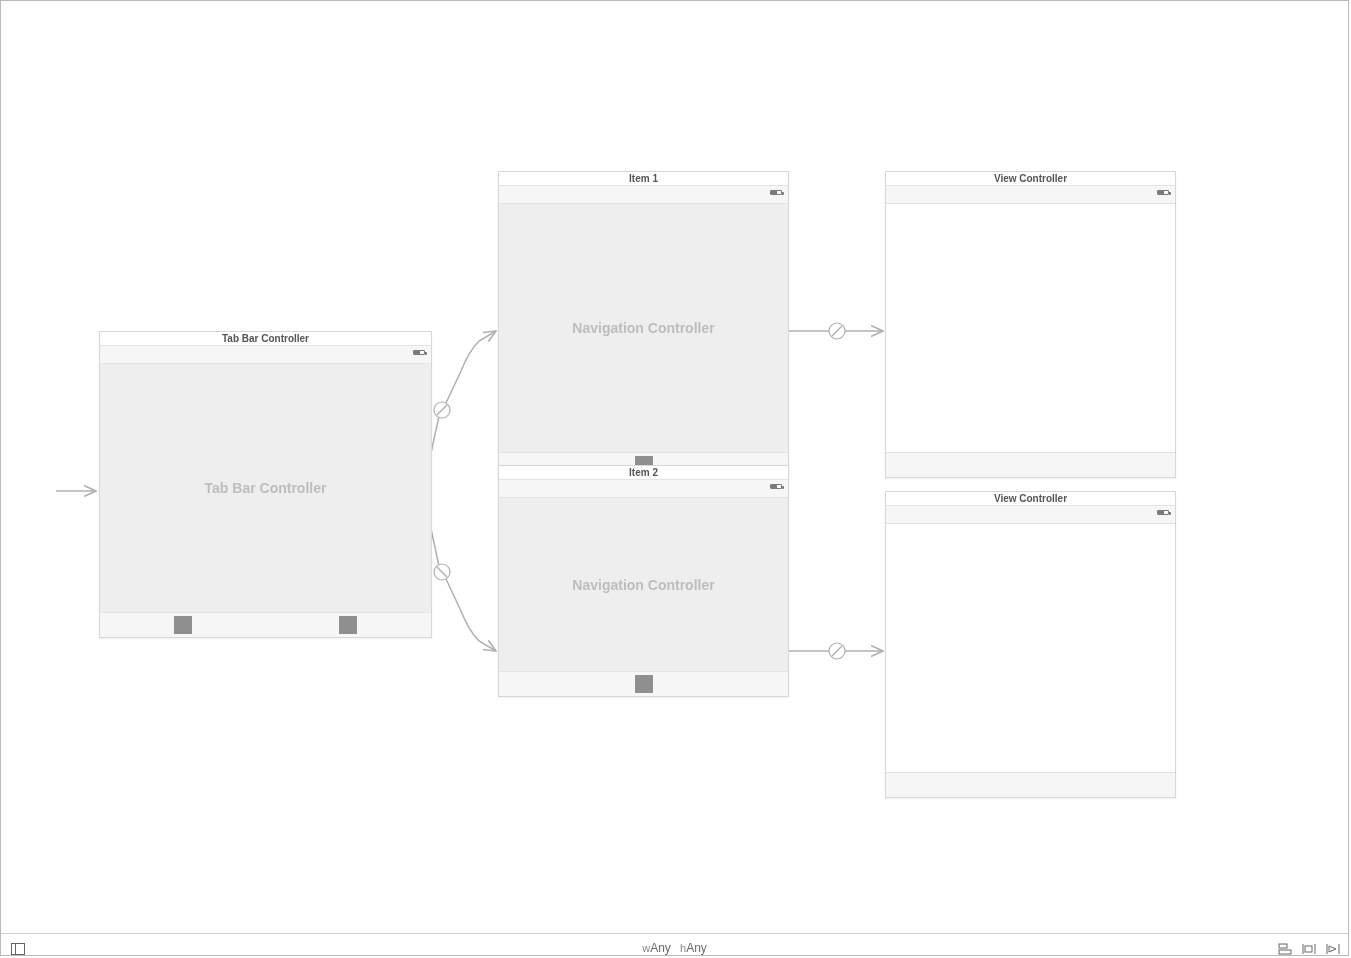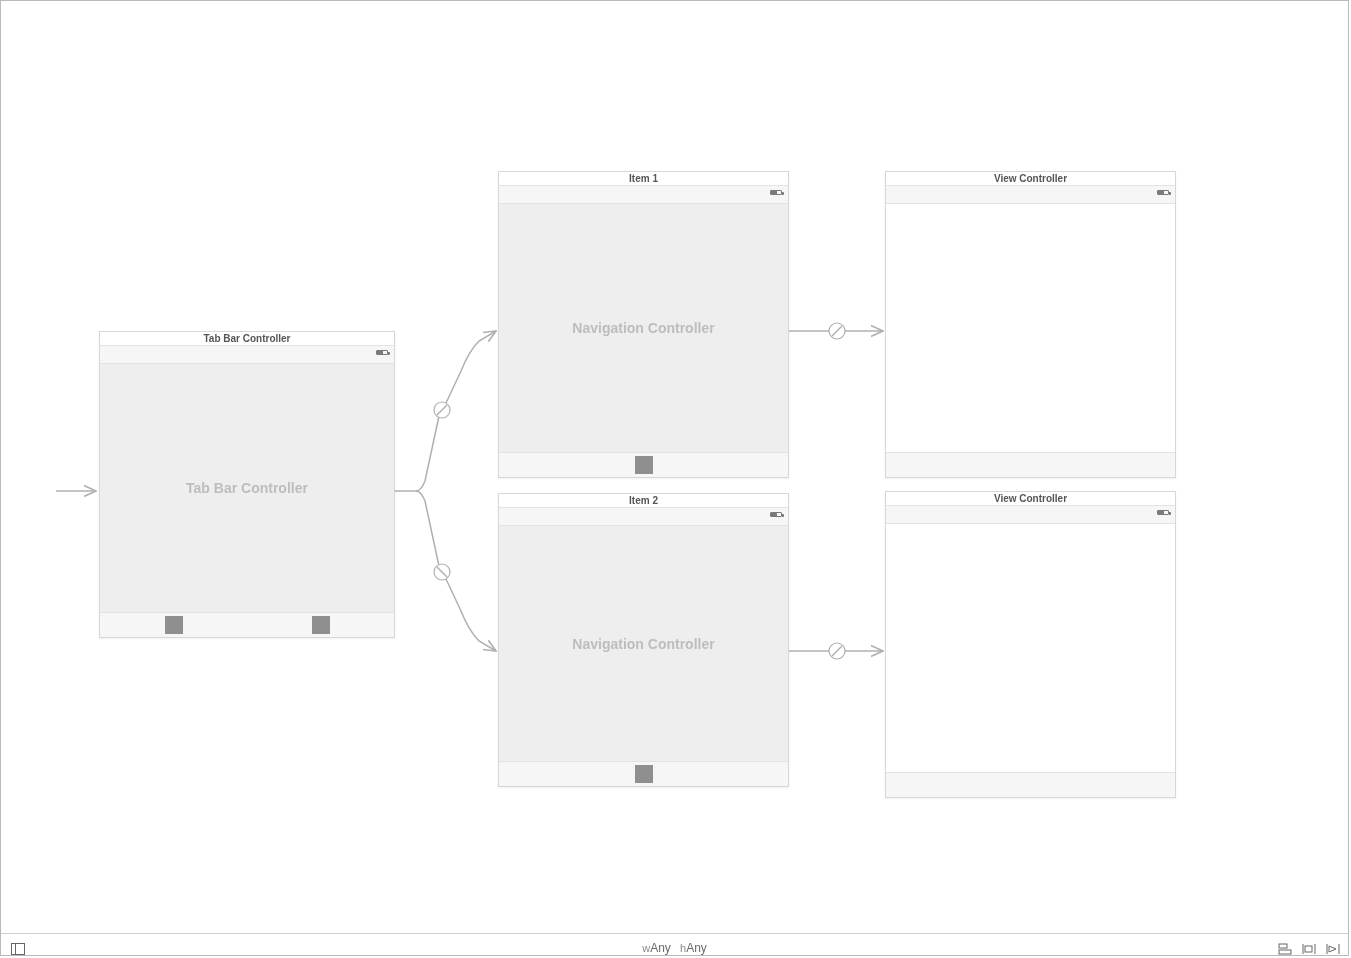--- a/index.html
+++ b/index.html
@@ -182,21 +182,21 @@
     <circle class="segue-circle" cx="836" cy="330" r="8"></circle>
     <line class="segue-path" x1="831" y1="335" x2="841" y2="325"></line>
     <path class="segue-path" d="M 844 330 L 882 330" marker-end="url(#arrow)"></path>
 
     <path class="segue-path" d="M 788 650 L 828 650"></path>
     <circle class="segue-circle" cx="836" cy="650" r="8"></circle>
     <line class="segue-path" x1="831" y1="655" x2="841" y2="645"></line>
     <path class="segue-path" d="M 844 650 L 882 650" marker-end="url(#arrow)"></path>
   </svg>
 
-  <div class="scene" style="left:98px; top:330px; width:296px; height:307px;">
+  <div class="scene" style="left:98px; top:330px; width:333px; height:307px;">
     <div class="scene-title">Tab Bar Controller</div>
     <div class="nav-bar">
       <div class="battery"></div>
     </div>
     <div class="body-gray">
       <div class="placeholder">Tab Bar Controller</div>
     </div>
     <div class="tab-bar">
       <div class="tab-item"></div>
       <div class="tab-item"></div>
@@ -209,21 +209,21 @@
       <div class="battery"></div>
     </div>
     <div class="body-gray">
       <div class="placeholder">Navigation Controller</div>
     </div>
     <div class="tab-bar-single">
       <div class="tab-item"></div>
     </div>
   </div>
 
-  <div class="scene" style="left:497px; top:492px; width:291px; height:294px;">
+  <div class="scene" style="left:497px; top:464px; width:291px; height:232px;">
     <div class="scene-title">Item 2</div>
     <div class="nav-bar">
       <div class="battery"></div>
     </div>
     <div class="body-gray">
       <div class="placeholder">Navigation Controller</div>
     </div>
     <div class="tab-bar-single">
       <div class="tab-item"></div>
     </div>

